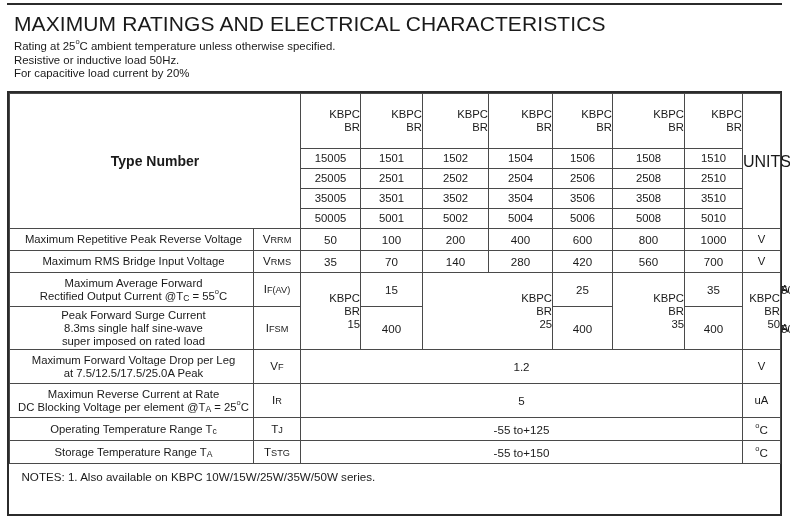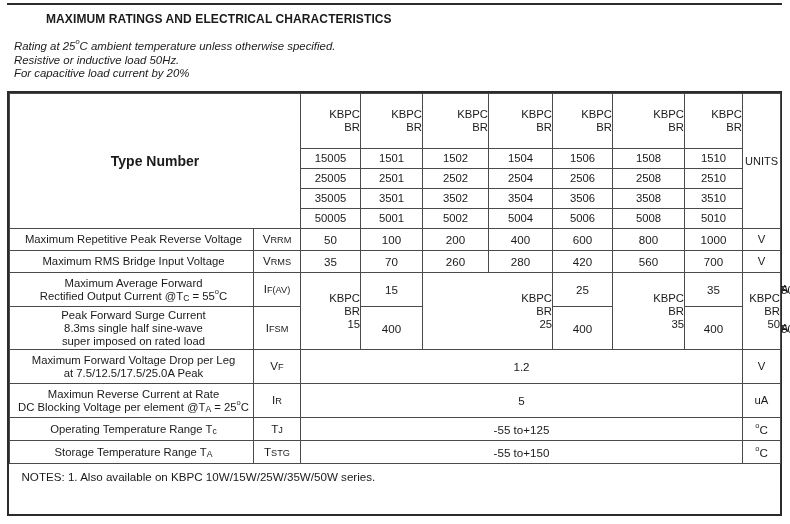--- a/index.html
+++ b/index.html
@@ -30,35 +30,33 @@
     width: 775px;
     height: 2px;
     background: #2b2b2b;
   }
 
   
   .heading {
     position: absolute;
     left: 14px;
     top: 12px;
-    font-size: 12px;
-    font-weight: bold;
+    font-size: 21px;
+    font-weight: normal;
     letter-spacing: 0.1px;
     white-space: nowrap;
-    margin-left: 32px;
   }
 
   .subnote {
     position: absolute;
     left: 14px;
     top: 40px;
     font-size: 11.4px;
     line-height: 13.6px;
     white-space: nowrap;
-    font-style: italic;
   }
   .subnote div { white-space: nowrap; }
 
   .sup {
     font-size: 7.5px;
     vertical-align: 6px;
     line-height: 0;
   }
   .sub {
     font-size: 8.6px;
@@ -117,21 +115,21 @@
     font-size: 14px;
     margin-top: 14px;
   }
 
   .kb {
     font-size: 11.3px;
     line-height: 12.6px;
   }
   .kb span { display: block; text-align: right; }
 
-  .units-hdr { font-size: 11px; }
+  .units-hdr { font-size: 16px; }
 
   .bigval { font-size: 11.6px; }
 
   .deg { font-size: 11.6px; }
 
   
   .notes {
     text-align: left !important;
     padding-left: 12px !important;
     font-size: 11.6px;
@@ -257,21 +255,21 @@
         <td class="bigval">800</td>
         <td class="bigval">1000</td>
         <td class="noright">V</td>
       </tr>
 
       <tr>
         <td class="param noleft" style="height:21px">Maximum RMS Bridge Input Voltage</td>
         <td class="symcell"><span>V</span><span class="smallcapsub">RMS</span></td>
         <td class="bigval">35</td>
         <td class="bigval">70</td>
-        <td class="bigval">260</td>
+        <td class="bigval">140</td>
         <td class="bigval">280</td>
         <td class="bigval">420</td>
         <td class="bigval">560</td>
         <td class="bigval">700</td>
         <td class="noright">V</td>
       </tr>
 
       <tr>
         <td class="param noleft" style="height:33px">
           <span>Maximum Average Forward</span>

